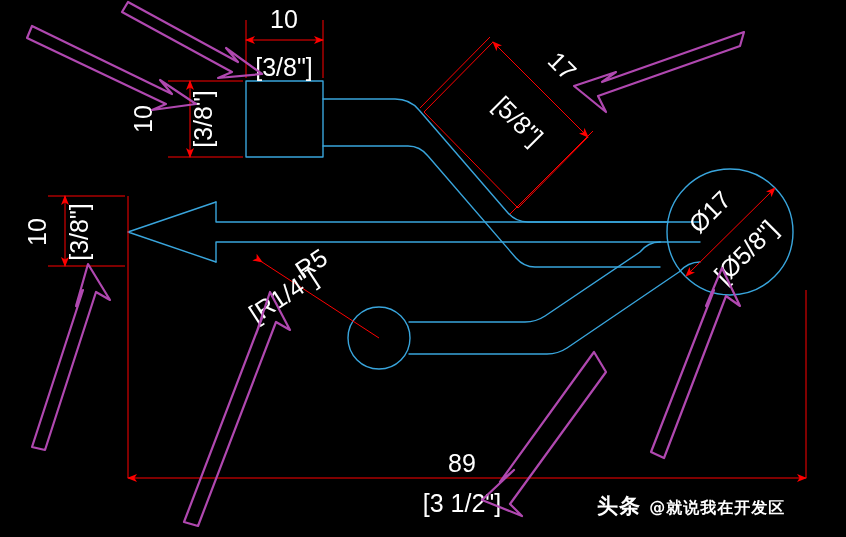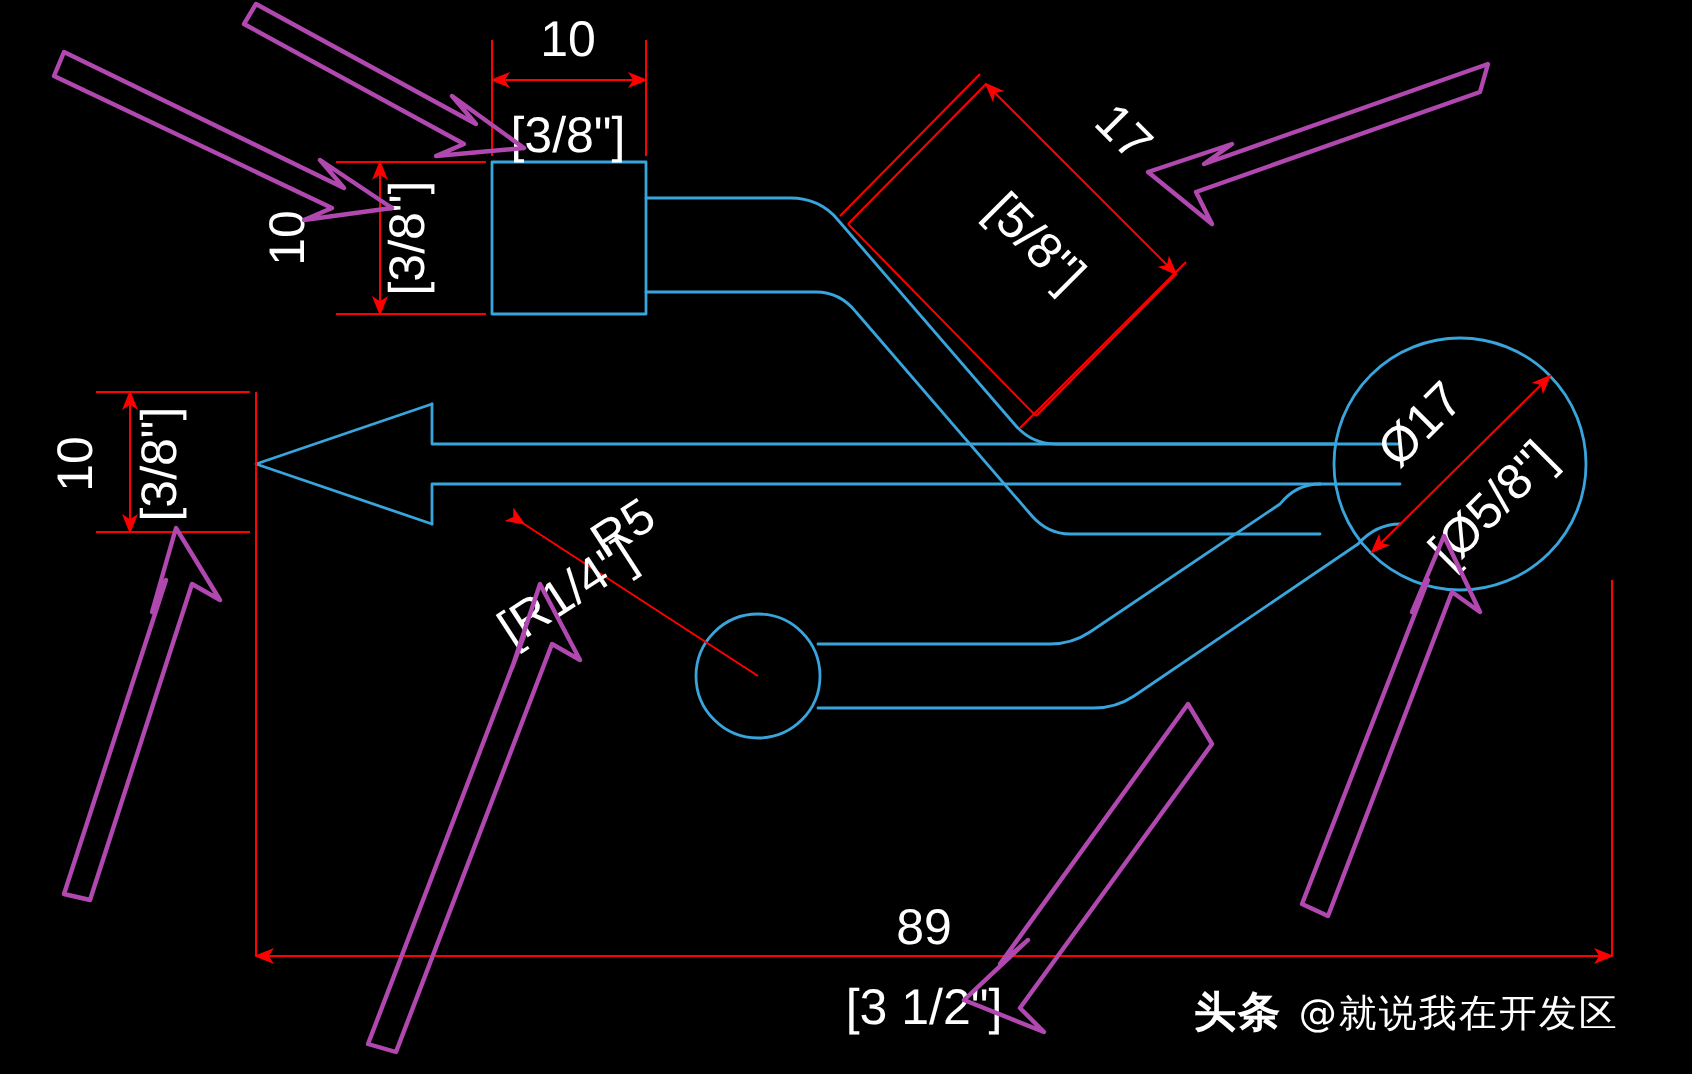--- a/index.html
+++ b/index.html
@@ -4,21 +4,21 @@
 <title>CAD USB Symbol Drawing</title>
 <style>
   html,body{margin:0;padding:0;background:#000;}
   body{width:846px;height:537px;overflow:hidden;
        font-family:"Liberation Sans",sans-serif;}
   #stage{position:relative;width:846px;height:523px;background:#000;}
   #stage svg{position:absolute;top:0;left:0;}
   .wm{position:absolute;left:597px;top:492px;color:#fff;
       font-size:21px;font-weight:bold;letter-spacing:1px;
       font-family:"DejaVu Sans",sans-serif;white-space:nowrap;}
-  .wm .at{font-weight:normal;font-size:19px;}
+  .wm .at{font-weight:bold;font-size:16px;}
 </style>
 </head>
 <body>
 
 <div id="stage">
 
   <svg width="846" height="537" viewBox="0 0 846 537">
 
     <defs>
       <marker id="dimArrow" markerWidth="10" markerHeight="8" refX="9" refY="4" orient="auto" markerUnits="userSpaceOnUse">

